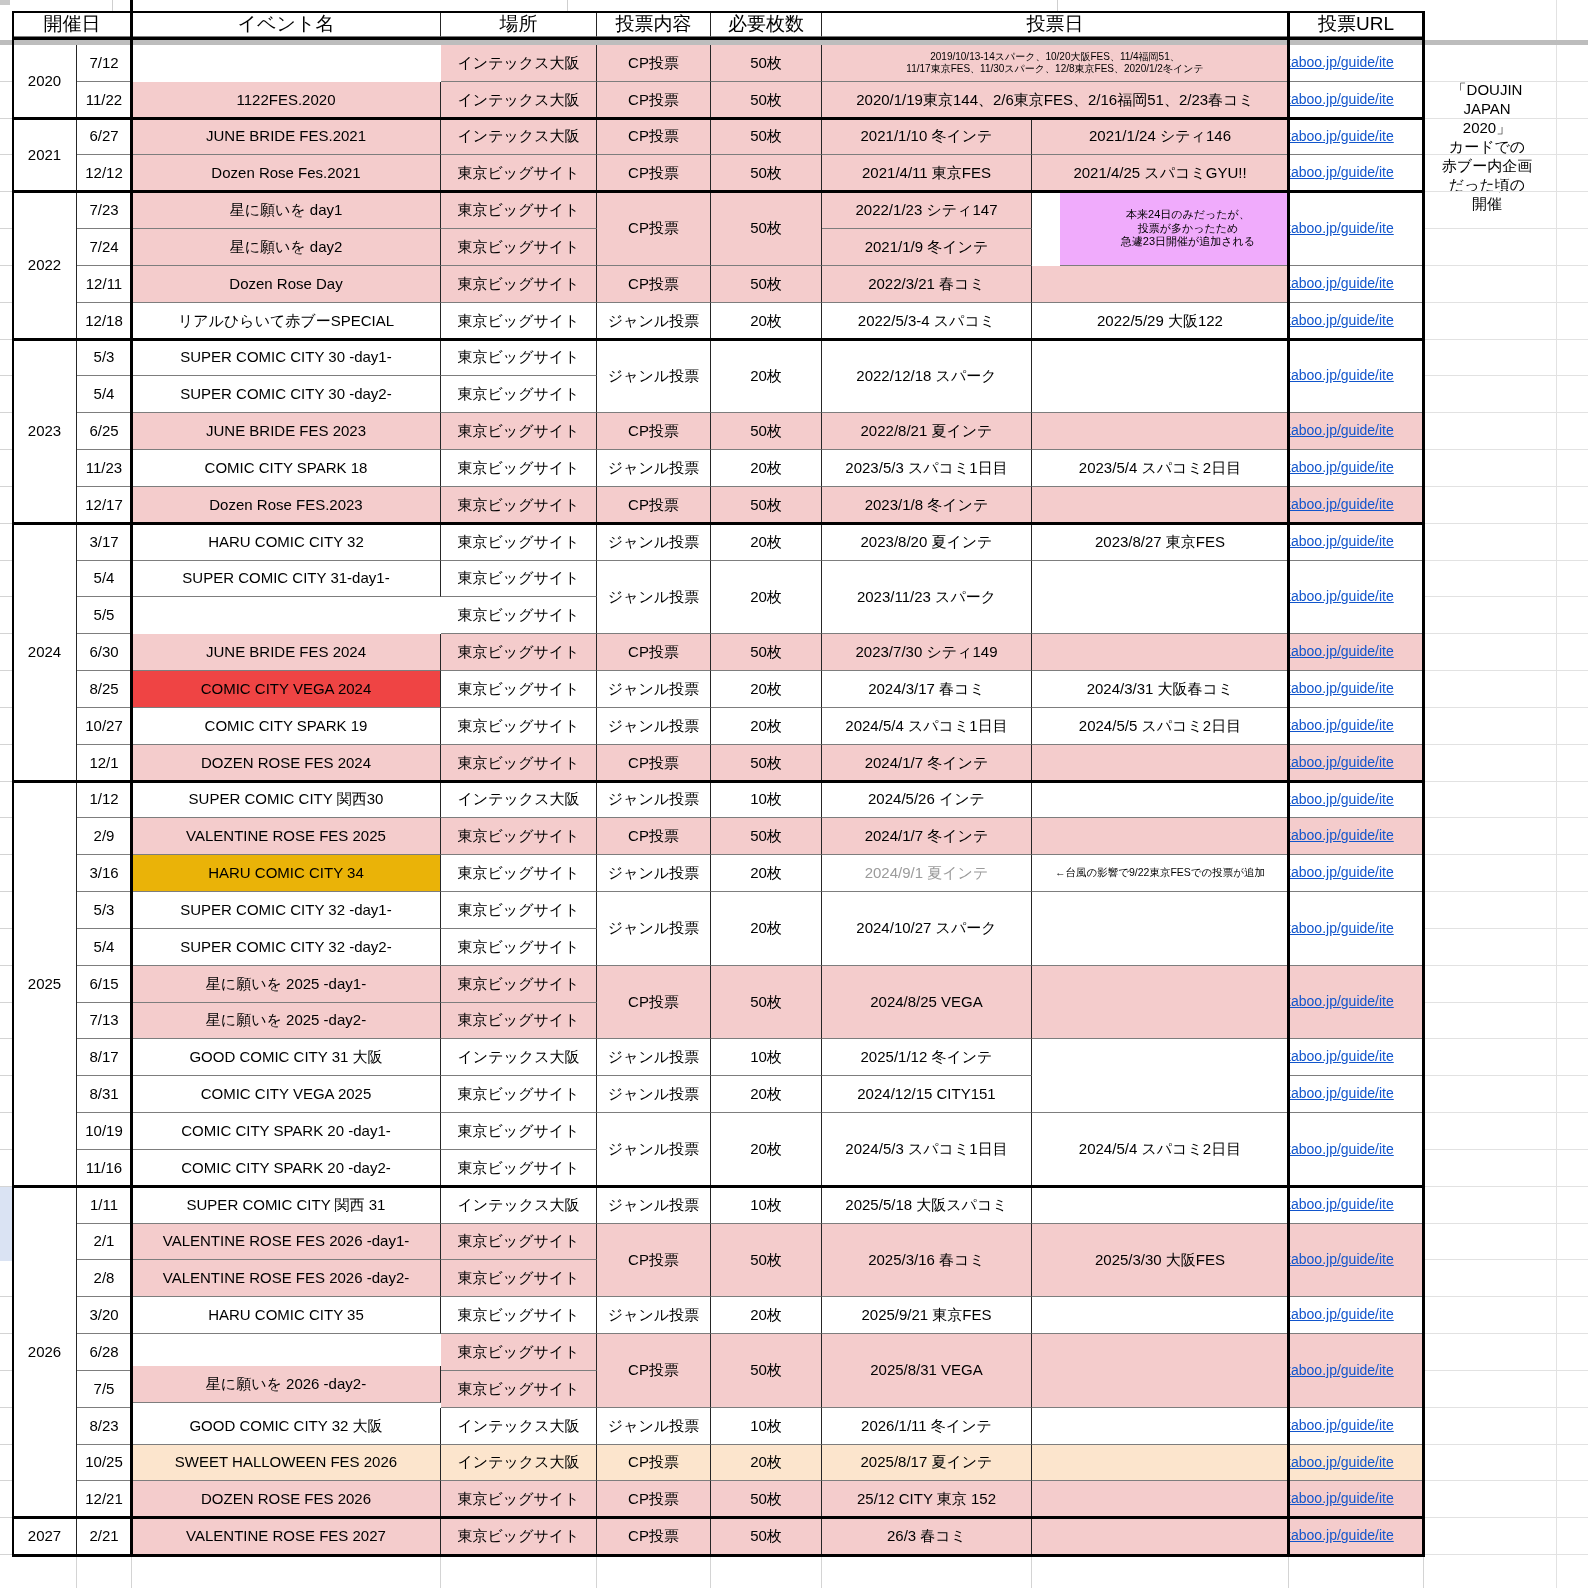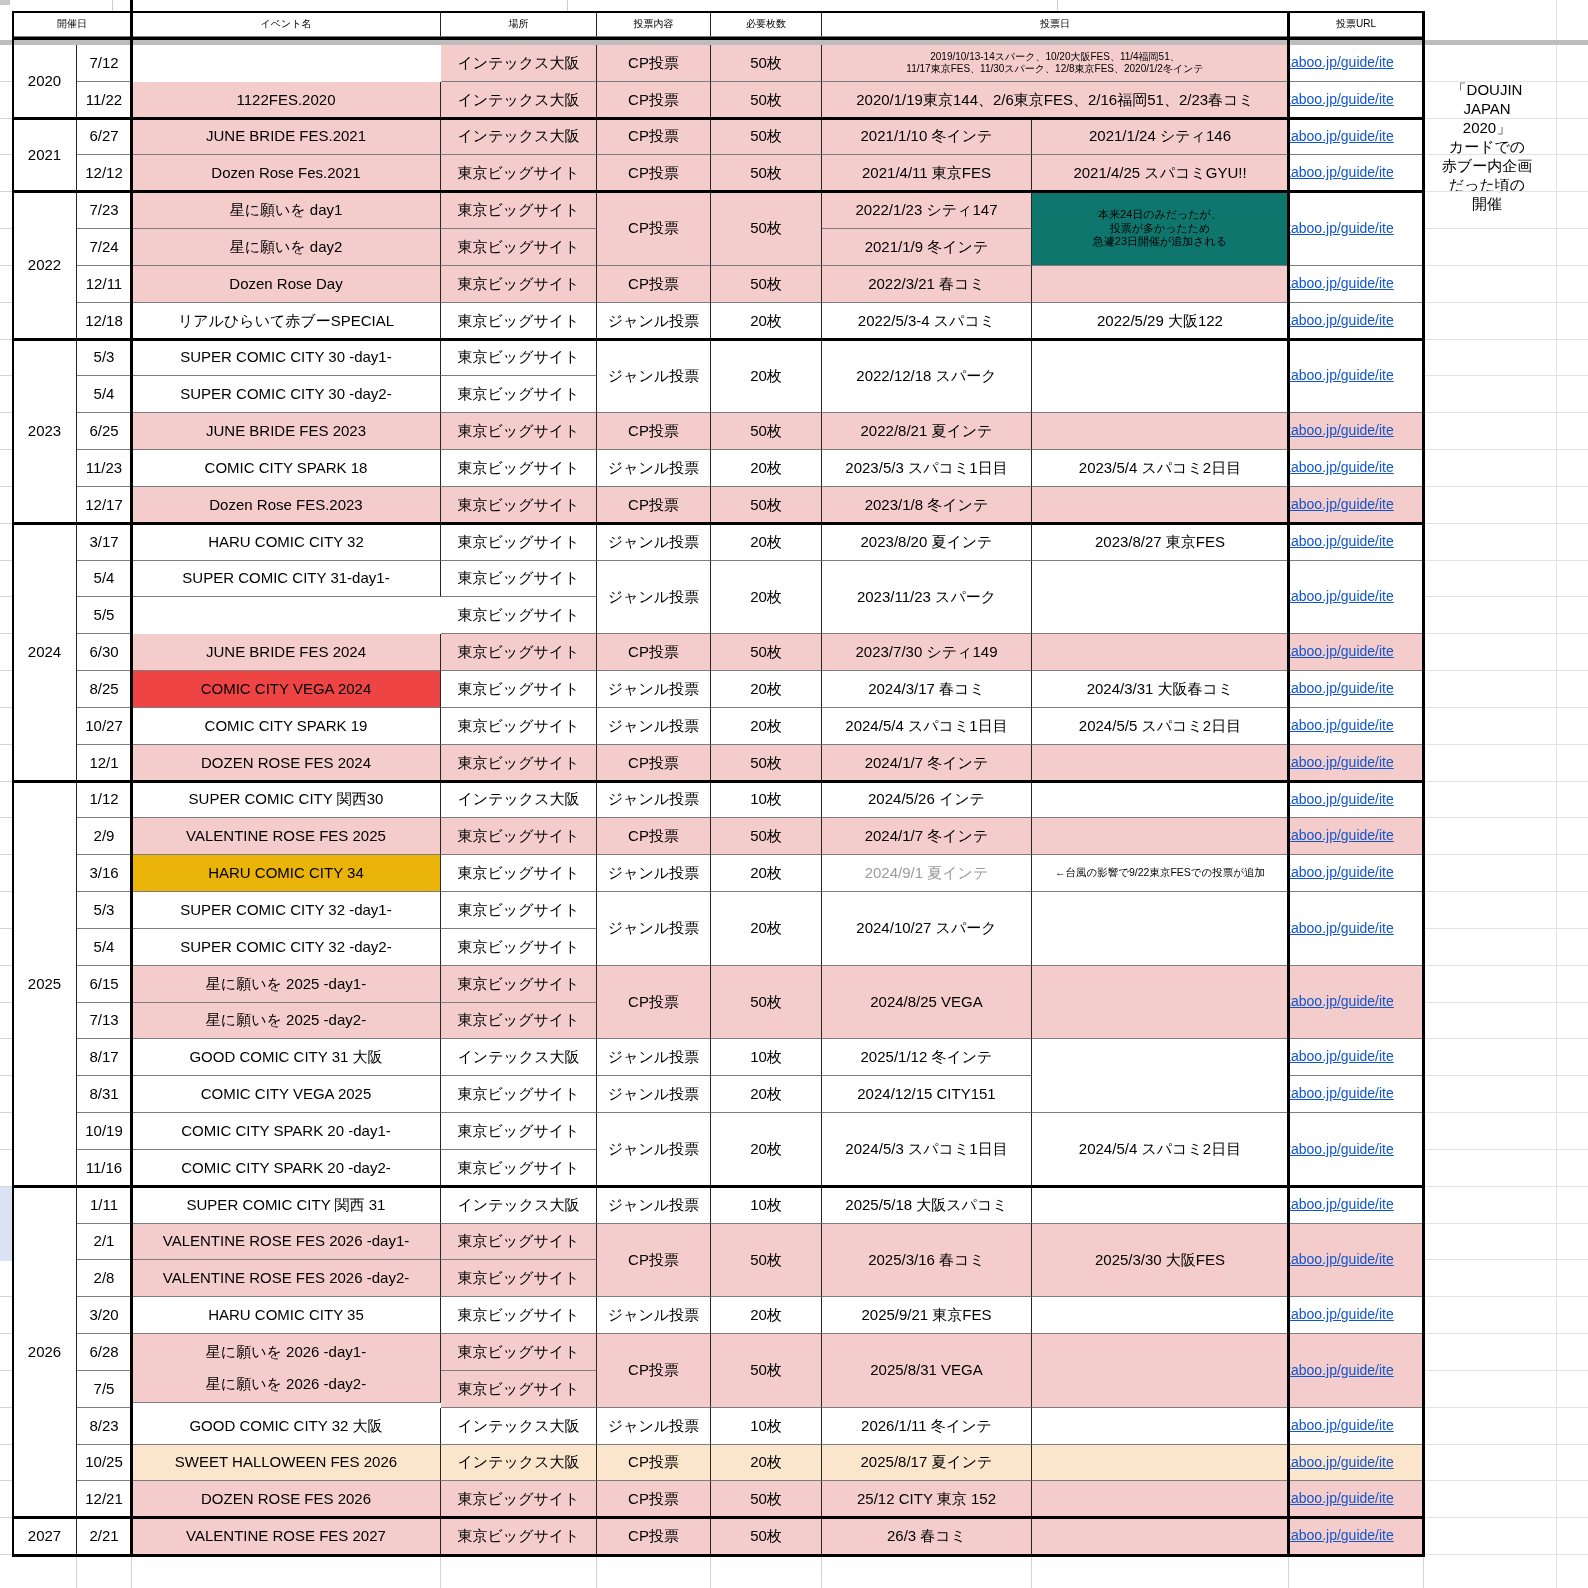--- a/index.html
+++ b/index.html
@@ -1,21 +1,21 @@
 <!DOCTYPE html>
 <html><head>
 <meta charset="utf-8">
 <style>
   html,body{margin:0;padding:0;background:#fff;}
   #stage{position:relative;width:1588px;height:1588px;overflow:hidden;background:#fff;
          font-family:"Liberation Sans","DejaVu Sans",sans-serif;color:#000;}
   .cell{position:absolute;box-sizing:border-box;display:flex;align-items:center;justify-content:center;
         text-align:center;border-right:1px solid #262626;border-bottom:1px solid #7d7d7d;
         overflow:hidden;font-size:15px;line-height:1.25;white-space:pre-line;}
-  .hdr{background:#fff;font-size:10px;}
+  .hdr{background:#fff;font-size:19px;}
   .line{position:absolute;}
   .urlLink{white-space:nowrap;margin-left:-5px;color:#1155cc;text-decoration:underline;font-size:14px;cursor:pointer;}
   .note{position:absolute;box-sizing:border-box;white-space:pre-line;text-align:center;
         font-size:15px;line-height:19px;}
 </style>
 </head>
 <body>
 
 <div id="stage">
   <div class="note" style="left:1427px;top:80px;width:120px;">「DOUJIN
@@ -167,21 +167,21 @@
     <div class="cell" style="left: 711px; top: 155px; width: 111px; height: 37px; background: rgb(244, 204, 204);">50枚</div>
     <div class="cell" style="left: 822px; top: 155px; width: 210px; height: 37px; background: rgb(244, 204, 204);">2021/4/11 東京FES</div>
     <div class="cell" style="left: 1032px; top: 155px; width: 257px; height: 37px; background: rgb(244, 204, 204);">2021/4/25 スパコミGYU!!</div>
     <div class="cell" style="left: 1289px; top: 155px; width: 135px; height: 37px; background: rgb(255, 255, 255); justify-content: flex-start;"><span class="urlLink">kaboo.jp/guide/ite</span></div>
     <div class="cell" style="left: 77px; top: 192px; width: 55px; height: 37px; background: rgb(255, 255, 255);">7/23</div>
     <div class="cell" style="left: 132px; top: 192px; width: 309px; height: 37px; background: rgb(244, 204, 204);">星に願いを day1</div>
     <div class="cell" style="left: 441px; top: 192px; width: 156px; height: 37px; background: rgb(244, 204, 204);">東京ビッグサイト</div>
     <div class="cell" style="left: 597px; top: 192px; width: 114px; height: 74px; background: rgb(244, 204, 204);">CP投票</div>
     <div class="cell" style="left: 711px; top: 192px; width: 111px; height: 74px; background: rgb(244, 204, 204);">50枚</div>
     <div class="cell" style="left: 822px; top: 192px; width: 210px; height: 37px; background: rgb(244, 204, 204);">2022/1/23 シティ147</div>
-    <div class="cell" style="left: 1032px; top: 192px; width: 257px; height: 74px; background: #0f766e; font-size: 11px;">本来24日のみだったが、
+    <div class="cell" style="left: 1060px; top: 192px; width: 257px; height: 74px; background: #f0abfc; font-size: 11px;">本来24日のみだったが、
 投票が多かったため
 急遽23日開催が追加される</div>
     <div class="cell" style="left: 1289px; top: 192px; width: 135px; height: 74px; background: rgb(255, 255, 255); justify-content: flex-start;"><span class="urlLink">kaboo.jp/guide/ite</span></div>
     <div class="cell" style="left: 77px; top: 229px; width: 55px; height: 37px; background: rgb(255, 255, 255);">7/24</div>
     <div class="cell" style="left: 132px; top: 229px; width: 309px; height: 37px; background: rgb(244, 204, 204);">星に願いを day2</div>
     <div class="cell" style="left: 441px; top: 229px; width: 156px; height: 37px; background: rgb(244, 204, 204);">東京ビッグサイト</div>
     <div class="cell" style="left: 822px; top: 229px; width: 210px; height: 37px; background: rgb(244, 204, 204);">2021/1/9 冬インテ</div>
     <div class="cell" style="left: 77px; top: 266px; width: 55px; height: 37px; background: rgb(255, 255, 255);">12/11</div>
     <div class="cell" style="left: 132px; top: 266px; width: 309px; height: 37px; background: rgb(244, 204, 204);">Dozen Rose Day</div>
     <div class="cell" style="left: 441px; top: 266px; width: 156px; height: 37px; background: rgb(244, 204, 204);">東京ビッグサイト</div>
@@ -376,21 +376,20 @@
     <div class="cell" style="left: 441px; top: 1260px; width: 156px; height: 37px; background: rgb(244, 204, 204);">東京ビッグサイト</div>
     <div class="cell" style="left: 77px; top: 1297px; width: 55px; height: 37px; background: rgb(255, 255, 255);">3/20</div>
     <div class="cell" style="left: 132px; top: 1297px; width: 309px; height: 37px; background: rgb(255, 255, 255);">HARU COMIC CITY 35</div>
     <div class="cell" style="left: 441px; top: 1297px; width: 156px; height: 37px; background: rgb(255, 255, 255);">東京ビッグサイト</div>
     <div class="cell" style="left: 597px; top: 1297px; width: 114px; height: 37px; background: rgb(255, 255, 255);">ジャンル投票</div>
     <div class="cell" style="left: 711px; top: 1297px; width: 111px; height: 37px; background: rgb(255, 255, 255);">20枚</div>
     <div class="cell" style="left: 822px; top: 1297px; width: 210px; height: 37px; background: rgb(255, 255, 255);">2025/9/21 東京FES</div>
     <div class="cell" style="left: 1032px; top: 1297px; width: 257px; height: 37px; background: rgb(255, 255, 255);"></div>
     <div class="cell" style="left: 1289px; top: 1297px; width: 135px; height: 37px; background: rgb(255, 255, 255); justify-content: flex-start;"><span class="urlLink">kaboo.jp/guide/ite</span></div>
     <div class="cell" style="left: 77px; top: 1334px; width: 55px; height: 37px; background: rgb(255, 255, 255);">6/28</div>
-    <div class="cell" style="left: 132px; top: 1334px; width: 309px; height: 37px; background: rgb(244, 204, 204);">星に願いを 2026 -day1-</div>
     <div class="cell" style="left: 441px; top: 1334px; width: 156px; height: 37px; background: rgb(244, 204, 204);">東京ビッグサイト</div>
     <div class="cell" style="left: 597px; top: 1334px; width: 114px; height: 74px; background: rgb(244, 204, 204);">CP投票</div>
     <div class="cell" style="left: 711px; top: 1334px; width: 111px; height: 74px; background: rgb(244, 204, 204);">50枚</div>
     <div class="cell" style="left: 822px; top: 1334px; width: 210px; height: 74px; background: rgb(244, 204, 204);">2025/8/31 VEGA</div>
     <div class="cell" style="left: 1032px; top: 1334px; width: 257px; height: 74px; background: rgb(244, 204, 204);"></div>
     <div class="cell" style="left: 1289px; top: 1334px; width: 135px; height: 74px; background: rgb(244, 204, 204); justify-content: flex-start;"><span class="urlLink">kaboo.jp/guide/ite</span></div>
     <div class="cell" style="left: 77px; top: 1371px; width: 55px; height: 37px; background: rgb(255, 255, 255);">7/5</div>
     <div class="cell" style="left: 132px; top: 1366px; width: 309px; height: 37px; background: rgb(244, 204, 204);">星に願いを 2026 -day2-</div>
     <div class="cell" style="left: 441px; top: 1371px; width: 156px; height: 37px; background: rgb(244, 204, 204);">東京ビッグサイト</div>
     <div class="cell" style="left: 77px; top: 1408px; width: 55px; height: 37px; background: rgb(255, 255, 255);">8/23</div>

